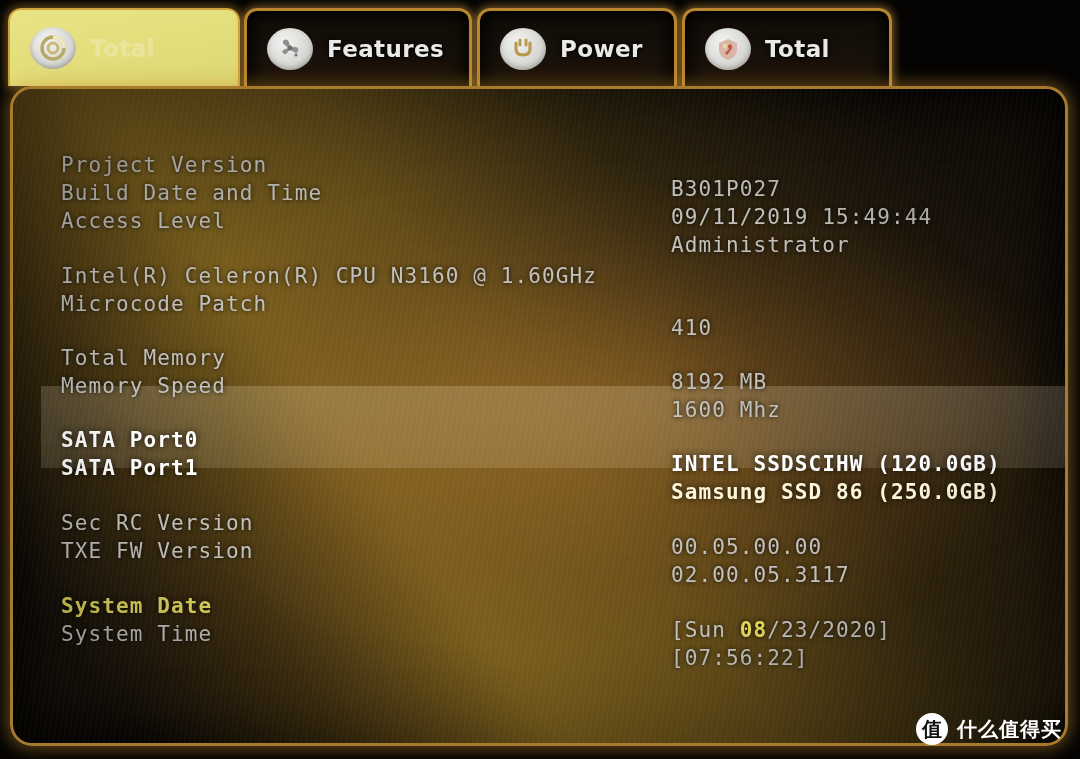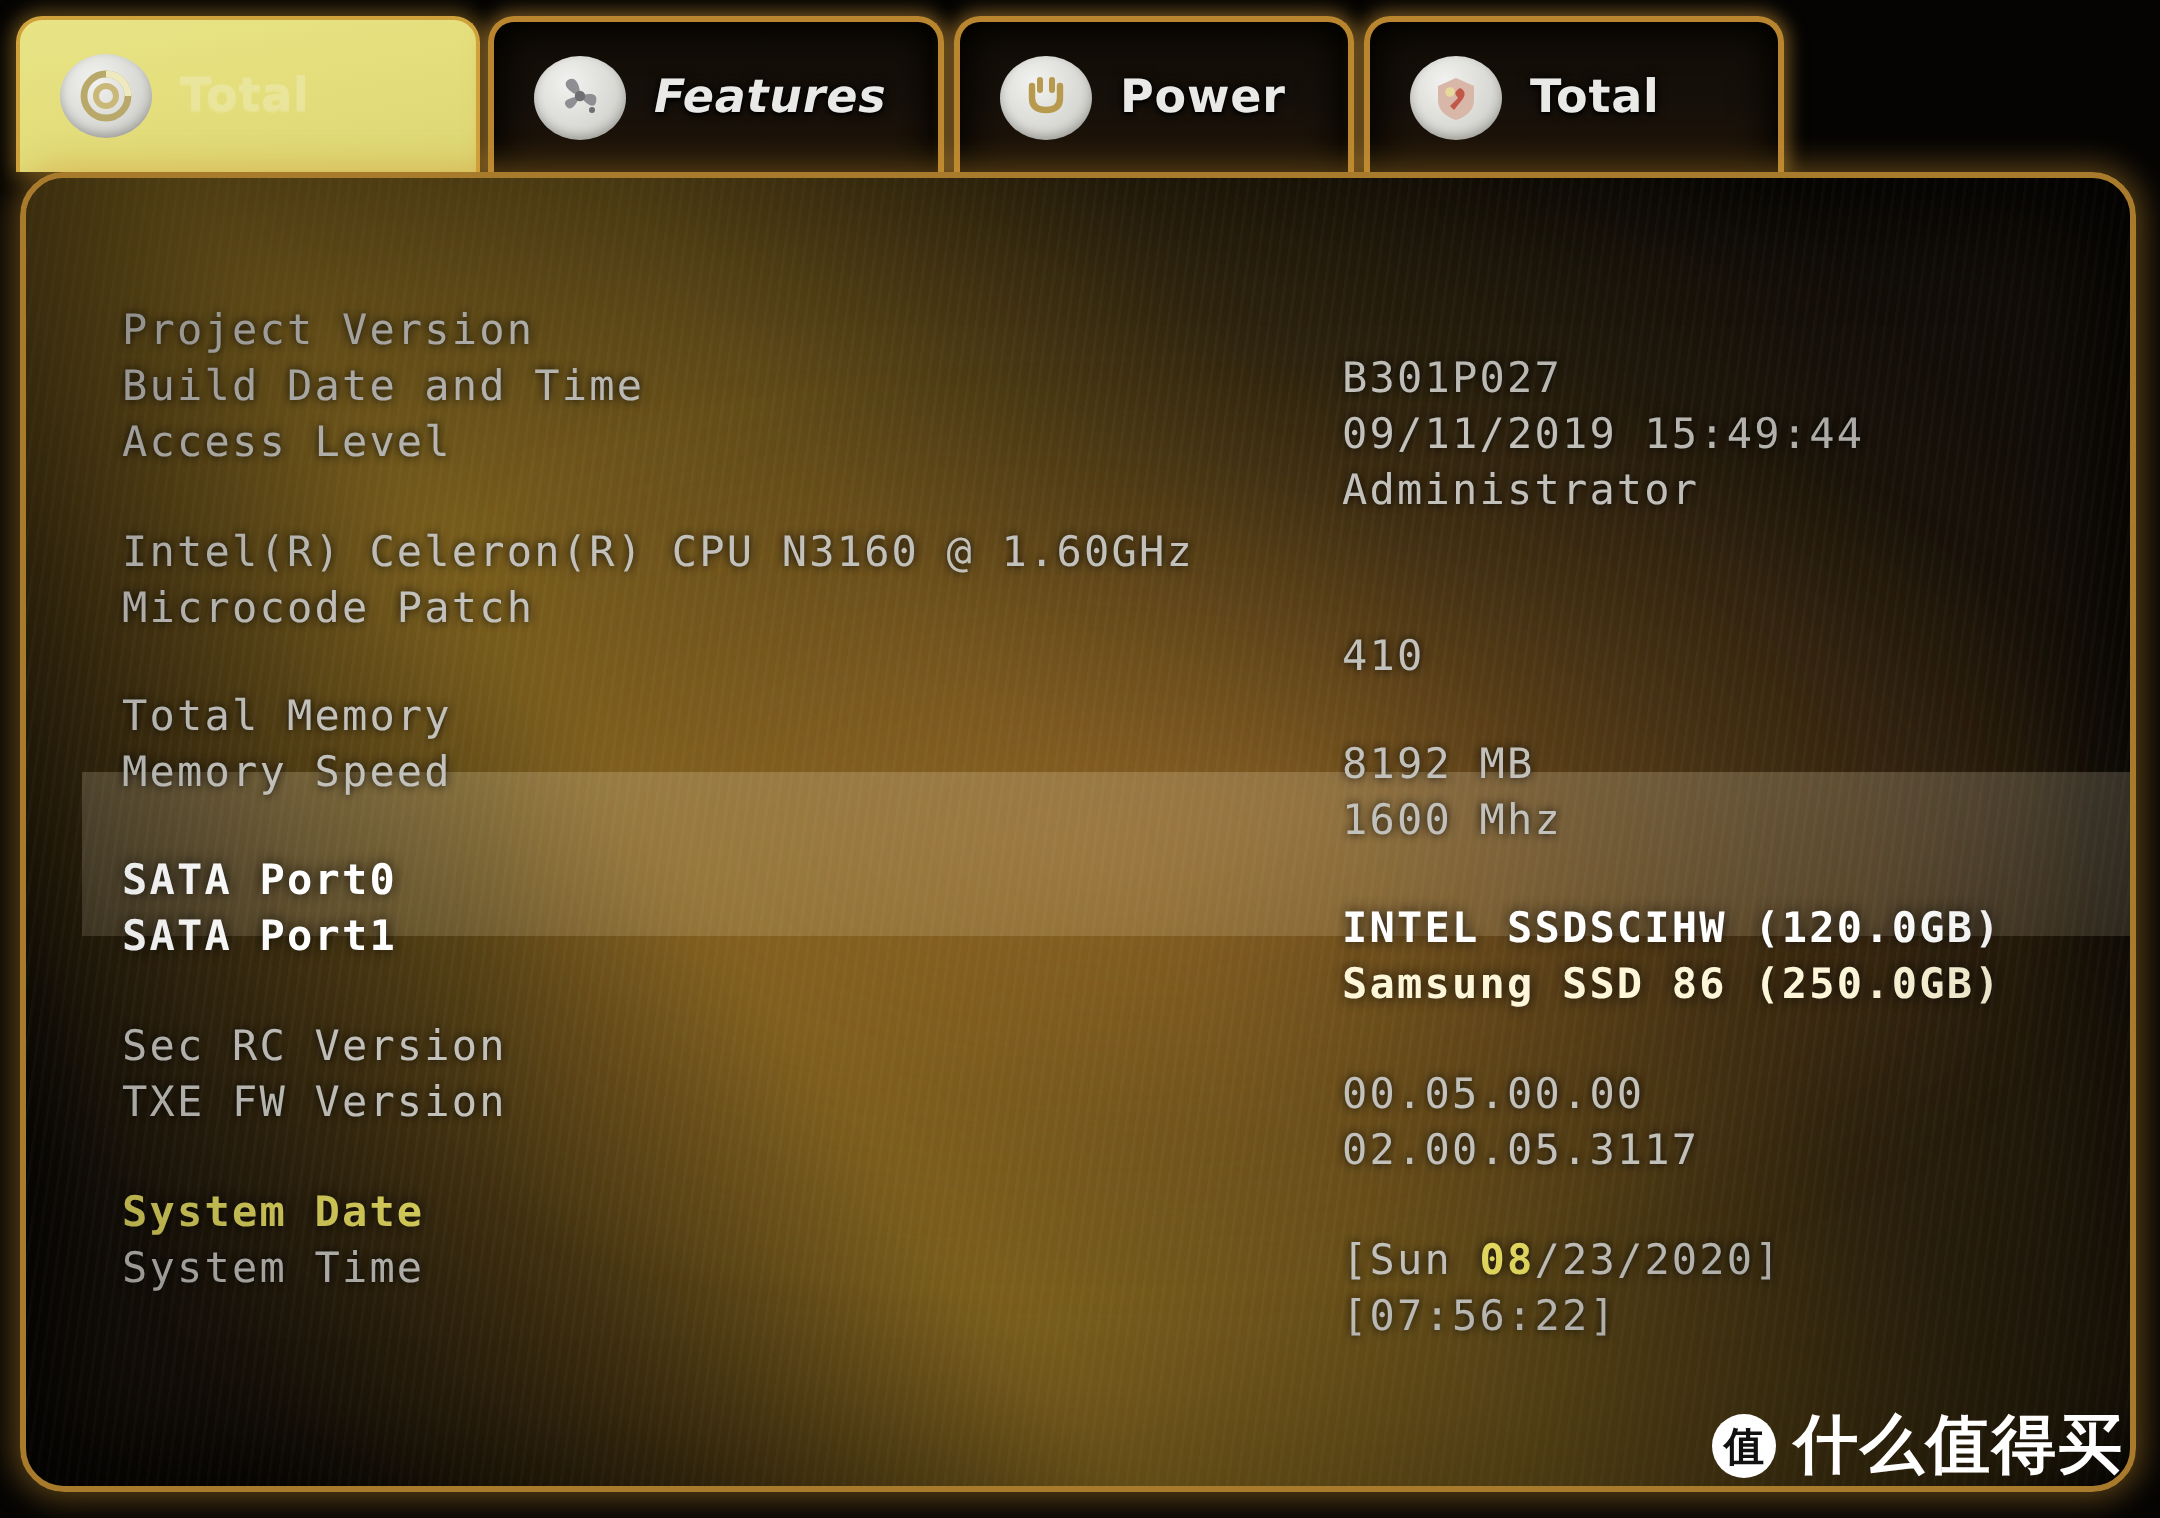--- a/index.html
+++ b/index.html
@@ -84,21 +84,21 @@
     text-shadow: 0 0 6px rgba(0,0,0,0.95), 0 1px 2px #000;
   }
   .tab-active .tab-label {
     color: #eeeab0;
     opacity: 0.62;
     text-shadow: 0 1px 1px rgba(255,255,255,0.35);
   }
 
   
   #tab-main      { width: 232px; margin-left: 8px; }
-  #tab-features  { width: 228px; font-style: italic; }
+  #tab-features  { width: 228px; }
   #tab-pchealth  { width: 232px; }
   #tab-power     { width: 200px; text-align: right; }
   #tab-security  { width: 210px; }
 
   
   #panel {
     position: absolute;
     left: 10px;
     top: 86px;
     width: 1058px;
@@ -249,21 +249,21 @@
     font-family: "DejaVu Sans", sans-serif;
     font-size: 20px;
     font-weight: bold;
     display: flex;
     align-items: center;
     justify-content: center;
     line-height: 1;
   }
   #wm-text {
     font-family: "DejaVu Sans", sans-serif;
-    font-size: 32px;
+    font-size: 20px;
     font-weight: bold;
     color: #ffffff;
     letter-spacing: 1px;
   }
 </style>
 </head>
 <body>
 
 <div id="screen">
 

